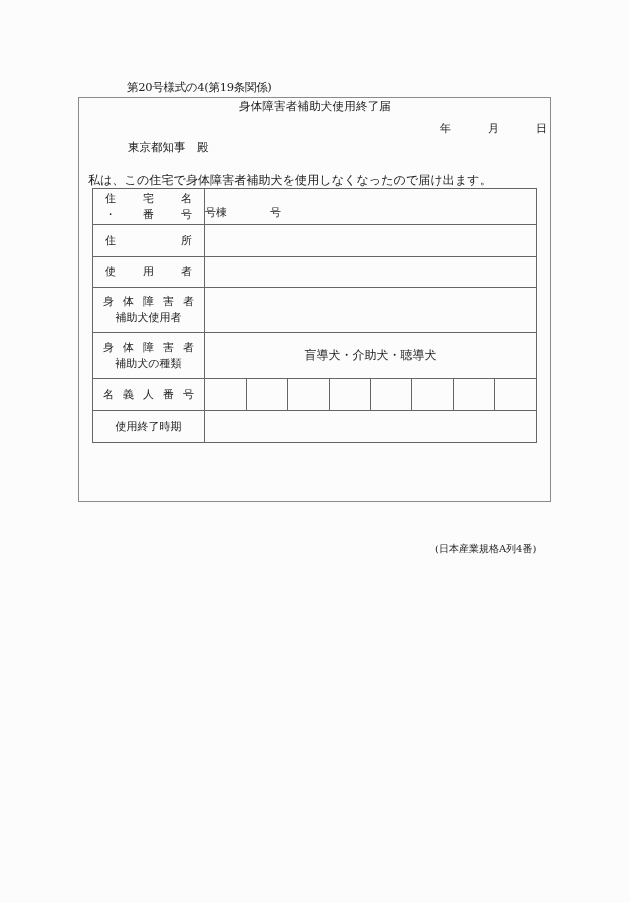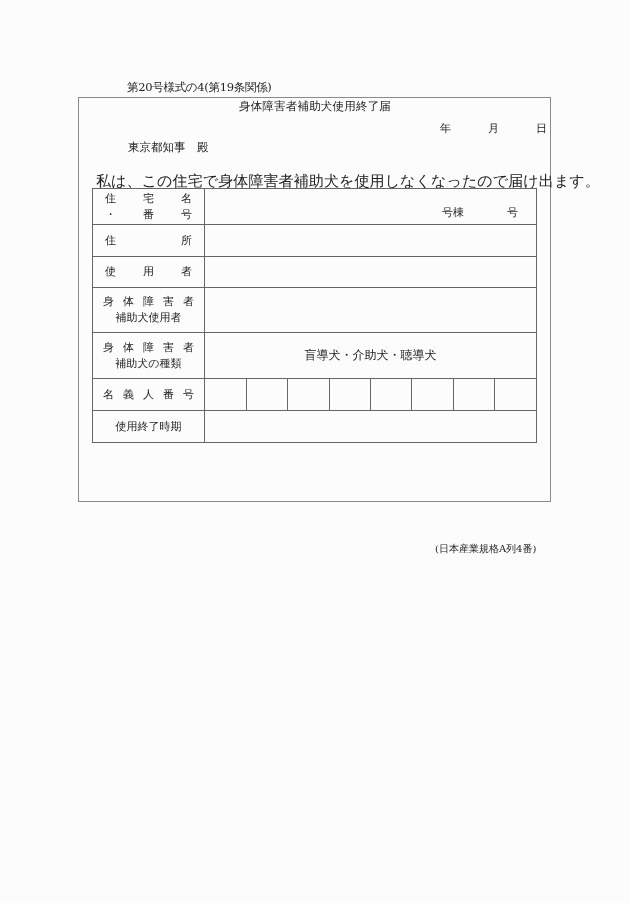--- a/index.html
+++ b/index.html
@@ -7,37 +7,37 @@
     width:630px; height:903px; background:#fcfcfc; position:relative; overflow:hidden;
     font-family: "DejaVu Serif", "Liberation Serif", serif; color:#222;
   }
   .abs { position:absolute; }
   .form-number { left:79px; top:80px; font-size:11.5px; letter-spacing:-0.3px;margin-left:48px; }
   .outer-box { left:78px; top:97px; width:473px; height:405px; border:1px solid #8a8a8a; box-sizing:border-box; }
   .doc-title { left:0; width:630px; top:99px; text-align:center; font-size:11.5px; letter-spacing:0.2px; }
   .date-line { left:440px; top:121px; font-size:11px; }
   .date-line span { display:inline-block; }
   .recipient { left:96px; top:140px; font-size:11.5px;margin-left:32px; }
-  .declaration { left:96px; top:172px; font-size:15px; letter-spacing:0.1px;font-family:Liberation Mono, monospace; }
+  .declaration { left:88px; top:172px; font-size:12px; letter-spacing:0.1px;font-family:Liberation Mono, monospace; }
   table.form-table {
     position:absolute; left:92px; top:188px; width:445px; border-collapse:collapse; table-layout:fixed;
     font-size:11px;
   }
   table.form-table td { border:1px solid #666; padding:0; box-sizing:border-box; }
   td.label { width:112px; text-align:center; line-height:16px; }
   .spread { display:flex; justify-content:space-between; padding:0 12px 0 12px; }
   .spread5 { display:flex; justify-content:space-between; padding:0 10px; }
   .r1 td { height:36px; }
   .r2 td { height:32px; }
   .r3 td { height:31px; }
   .r4 td { height:45px; }
   .r5 td { height:46px; }
   .r6 td { height:31px; }
   .r7 td { height:32px; }
-  .bldg { text-align:right; vertical-align:bottom; padding:0 18px 4px 0 !important; font-size:11px; }
+  .bldg { text-align:left; vertical-align:bottom; padding:0 18px 4px 0 !important; font-size:11px; }
   .bldg span { display:inline-block; }
   .kinds { text-align:center; font-size:12px; }
   table.num-grid { width:100%; height:100%; border-collapse:collapse; table-layout:fixed; }
   table.num-grid td { border:none; border-left:1px solid #666; height:31px; }
   table.num-grid td:first-child { border-left:none; }
   .footer-note { left:435px; top:542px; font-size:10px; }
 </style>
 </head>
 <body>
 

